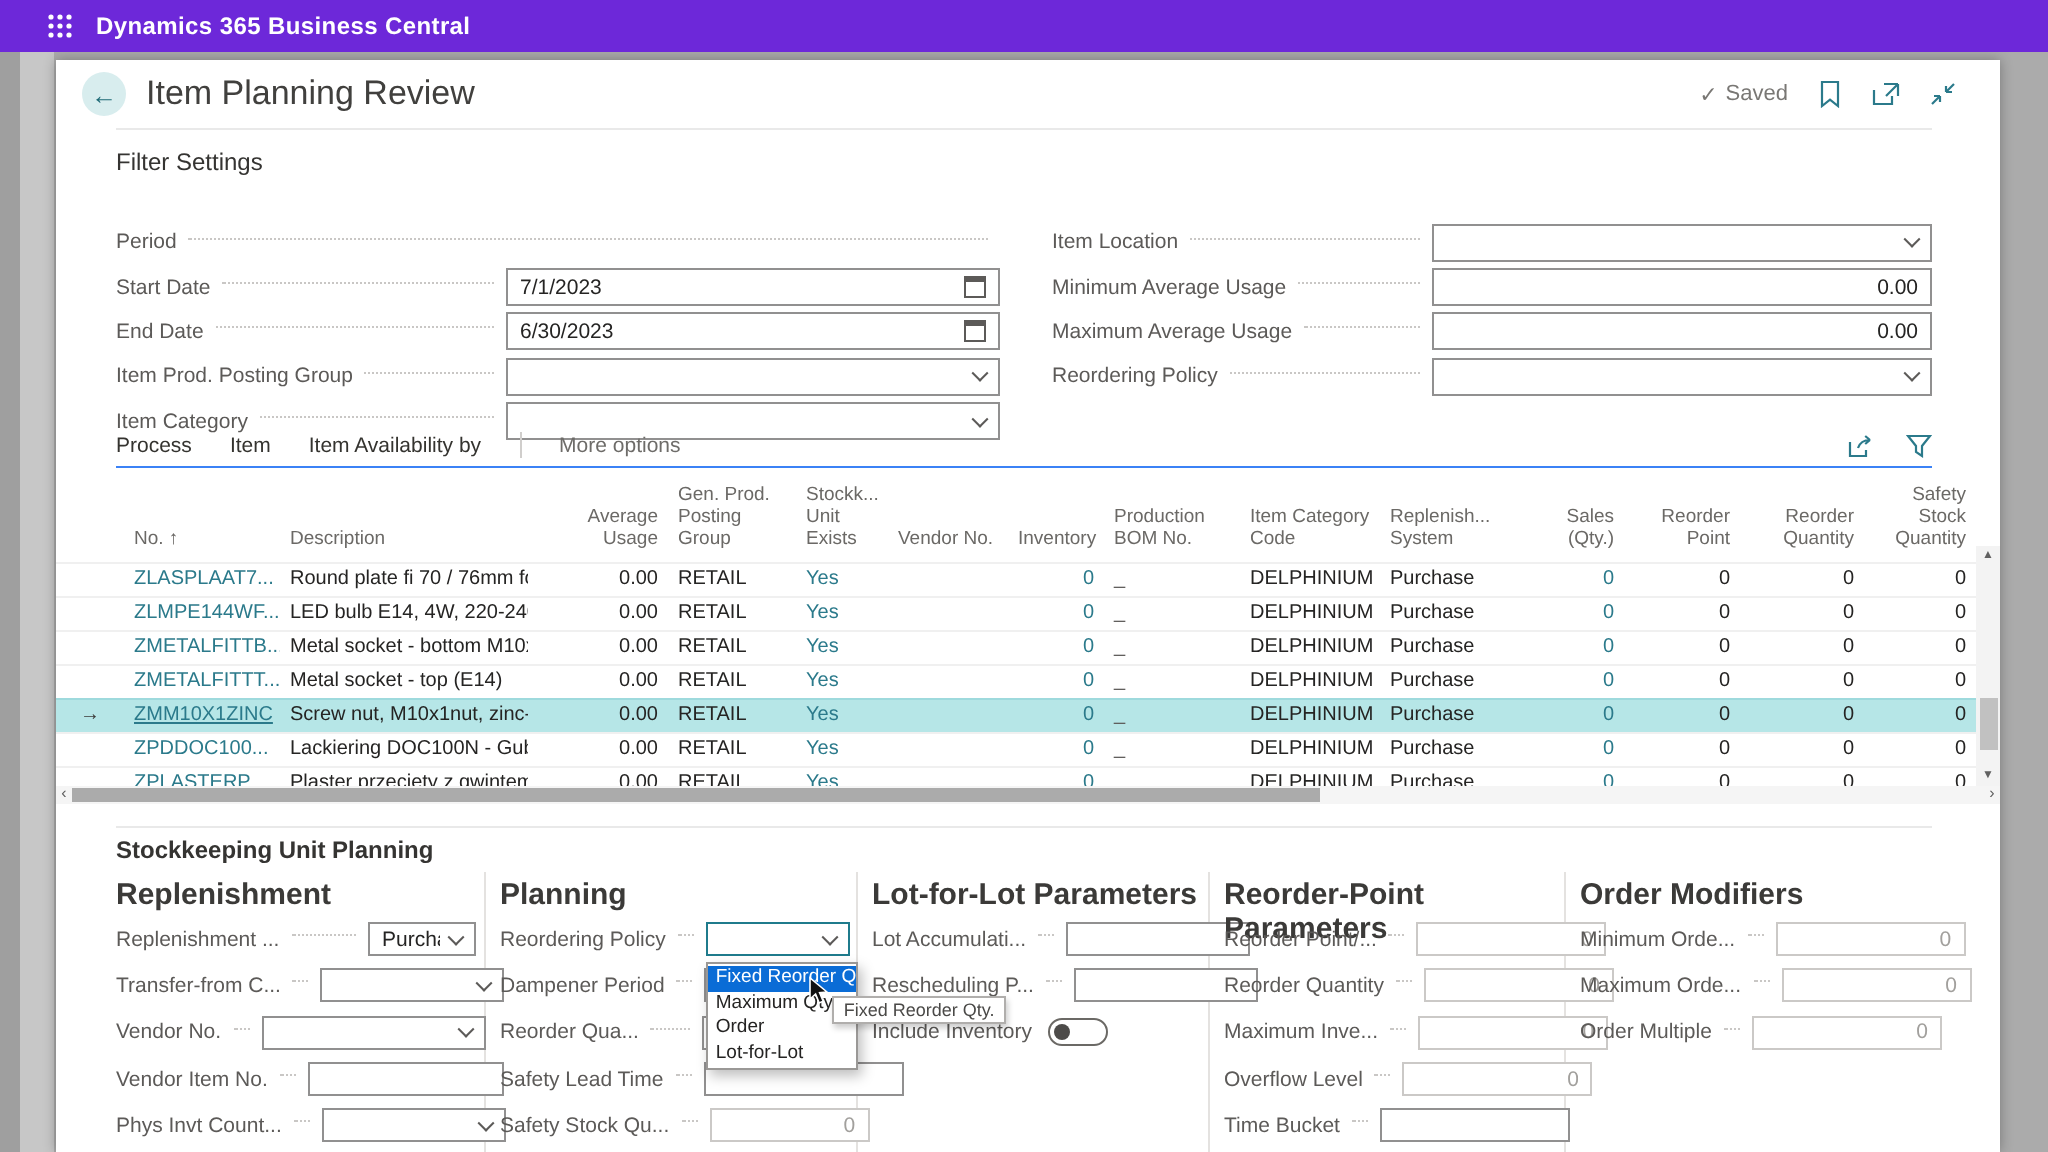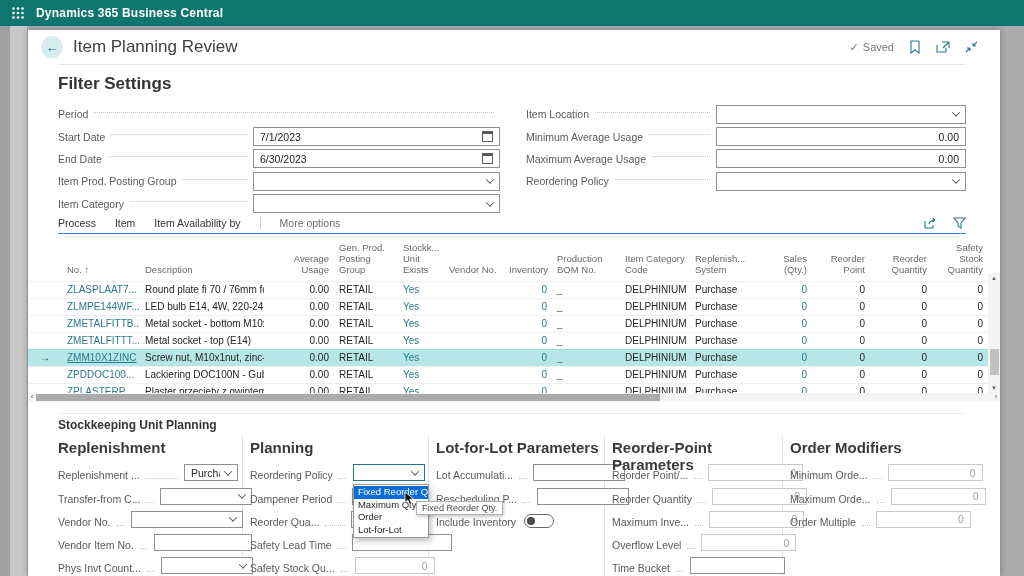--- a/index.html
+++ b/index.html
@@ -1,29 +1,29 @@
 <!DOCTYPE html>
 <html><head>
 <meta charset="utf-8">
 <style>
   *{box-sizing:border-box;margin:0;padding:0}
   html,body{width:1024px;height:576px;overflow:hidden;font-family:"Liberation Sans","DejaVu Sans",sans-serif}
   body{background:linear-gradient(90deg,#9f9f9f 0,#9f9f9f 10px,#c7c7c7 10px,#c7c7c7 27px,#ababab 27px)}
-  .topbar{position:absolute;top:0;left:0;width:100%;height:26px;background:#0f766e;display:flex;align-items:center;gap:11px;padding:0 11px;z-index:9}
+  .topbar{position:absolute;top:0;left:0;width:100%;height:26px;background:#6d28d9;display:flex;align-items:center;gap:11px;padding:0 23px;z-index:9}
   .app-title{color:#fff;font-size:12px;font-weight:bold;letter-spacing:.2px}
   .card{position:absolute;left:28px;right:24px;top:30px;bottom:0;background:#fff;box-shadow:0 0 6px rgba(0,0,0,.3)}
   .page-header{position:absolute;top:0;left:0;right:0;height:34px;display:flex;align-items:center;gap:10px;padding:0 22px 0 13px}
   .back{width:22px;height:22px;border-radius:50%;background:#d8edee;color:#1f6b77;display:flex;align-items:center;justify-content:center;font-size:13px;cursor:pointer;flex:none}
   .page-title{font-size:17px;color:#41403e}
   .ph-right{margin-left:auto;display:flex;align-items:center;gap:15px}
   .saved{display:flex;align-items:center;gap:4px;color:#797774;font-size:11px}
   .rule{position:absolute;left:30px;right:34px;border-top:1px solid #e9e9e9}
   
   .filters{position:absolute;top:44px;left:30px;right:34px}
-  .f-title{font-size:17px;font-weight:bold;color:#353432;margin-bottom:9px}
+  .f-title{font-size:12px;font-weight:normal;color:#353432;margin-bottom:22px}
   .f-grid{display:grid;grid-template-columns:442px 1fr;column-gap:26px}
   .frow{display:flex;align-items:center;height:22.4px}
   .flabel{font-size:10.5px;color:#5c5a58;white-space:nowrap;flex:none}
   .dots{flex:1;border-bottom:1px dotted #c9c7c5;margin:0 6px;transform:translateY(-2px);min-width:8px}
   .inp{height:19px;border:1px solid #919090;background:#fff;display:flex;align-items:center;padding:0 6px;font-size:10.5px;color:#252423;flex:none}
   .inp .val{flex:1;white-space:nowrap;overflow:hidden}
   .inp.num .val{text-align:right}
   .inp.dis{border-color:#cbc9c7}
   .inp.dis .val{color:#a2a09d;text-align:right}
   .chev{width:6px;height:6px;border-left:1px solid #5c5a58;border-bottom:1px solid #5c5a58;transform:rotate(-45deg) translate(1px,-1px);margin-left:5px;flex:none}
@@ -52,21 +52,21 @@
   .hscroll{position:absolute;top:153px;left:0;right:0;height:9px;background:#f5f5f5;font-size:8px;color:#616161}
   .hthumb{position:absolute;left:8px;top:1px;width:624px;height:7px;background:#ababab}
   .harr{position:absolute;top:-1px;width:8px;text-align:center}
   
   .sku{position:absolute;top:388px;left:30px;right:30px;bottom:0}
   .sku-title{font-size:12px;font-weight:bold;color:#353432}
   .sku-cols{position:absolute;top:18px;left:0;right:0;bottom:0}
   .sep-v{position:absolute;top:0;bottom:0;width:1px;background:#e4e2e0}
   .sgroup{position:absolute;top:0;bottom:0}
   .sg-title{font-size:15px;font-weight:bold;color:#3b3a38;height:22px;padding-top:3px}
-  .srow{display:flex;align-items:flex-end;height:23.3px}
+  .srow{display:flex;align-items:center;height:23.3px}
   .slabel{font-size:10.5px;color:#5c5a58;white-space:nowrap;overflow:hidden;flex:none;max-width:62%}
   .sctl{height:17px;font-size:10.5px}
   .selopen{border-color:#1f7b8c !important;position:relative}
   .ddwrap{position:relative;flex:none}
   .ddlist{position:absolute;top:20px;left:0;right:0;background:#fff;border:1px solid #9a9896;box-shadow:2px 3px 6px rgba(0,0,0,.25);z-index:40;padding:1px 0}
   .ddopt{font-size:9.5px;color:#252423;padding:0 4px;white-space:nowrap;overflow:hidden;height:12.5px;line-height:12.5px;cursor:pointer}
   .ddopt.hl{background:#0a6cd6;color:#fff}
   .tooltip{position:absolute;left:63px;top:37px;background:#fff;border:1px solid #b0aeac;box-shadow:1px 2px 3px rgba(0,0,0,.2);font-size:9px;color:#4a4947;padding:1px 5px;white-space:nowrap;z-index:60}
   .cursor{position:absolute;left:51px;top:27px;z-index:70}
   .tog{width:30px;height:14px;border:1px solid #6b6965;border-radius:8px;position:relative;background:#fff;flex:none;margin-left:8px;cursor:pointer}

